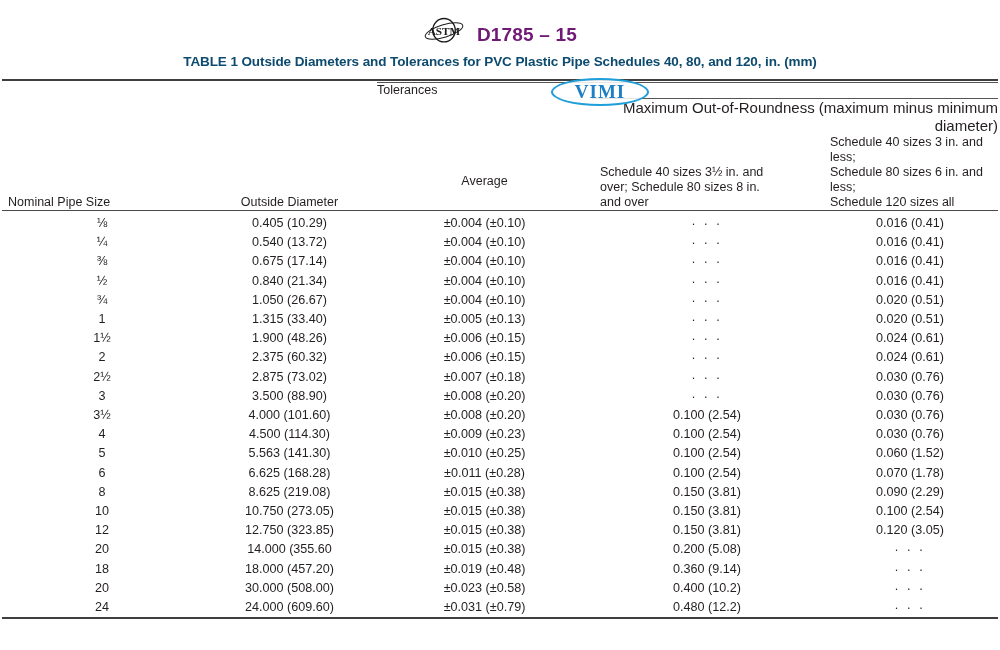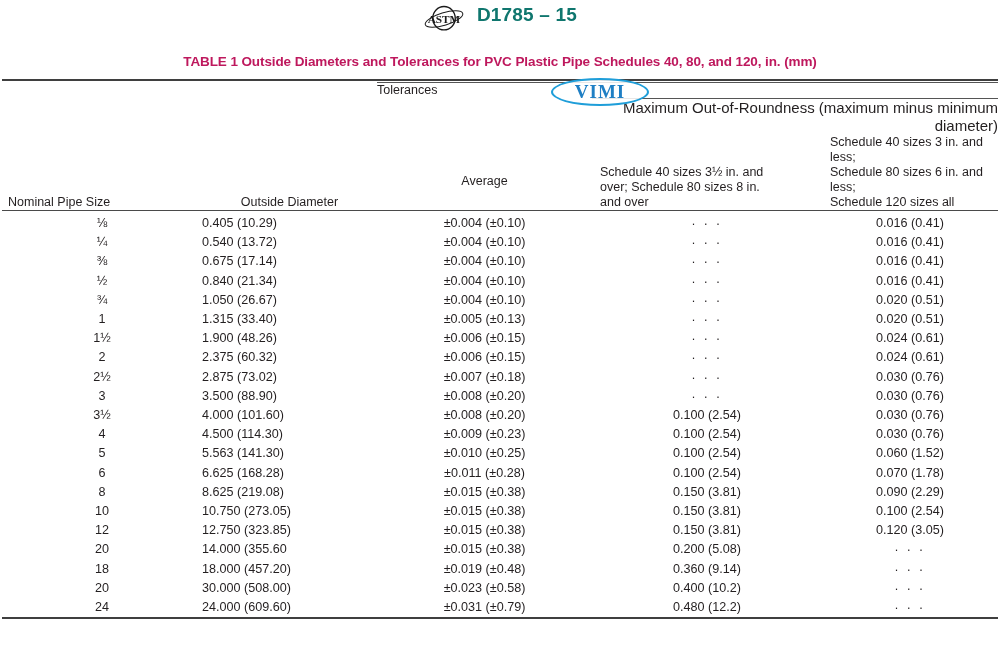--- a/index.html
+++ b/index.html
@@ -13,43 +13,43 @@
     font-family: "Liberation Sans", sans-serif;
     color: #231f20;
     overflow: hidden;
     position: relative;
   }
 
   
   .masthead {
     height: 42px;
     display: flex;
-    align-items: flex-start;
+    align-items: flex-end;
     justify-content: center;
     gap: 12px;
     padding-top: 4px;
   }
   .astm-logo {
     width: 42px;
     height: 30px;
     display: block;
   }
   .doc-designation {
     font-size: 19px;
     font-weight: bold;
     letter-spacing: 0.2px;
-    color: #0f766e;
+    color: #701a75;
   }
 
   
   .table-caption {
     text-align: center;
     font-size: 13.5px;
     font-weight: bold;
-    color: #be185d;
+    color: #0c4a6e;
     padding: 8px 0 10px 0;
     letter-spacing: -0.1px;
   }
 
   
   .table-wrap {
     position: relative;
     margin: 0 2px;
   }
   .rule-top {
@@ -123,21 +123,21 @@
   .hdr-block { display: block; }
 
   
   tbody.data td {
     height: 19.2px;
     line-height: 19.2px;
     font-size: 12.6px;
     vertical-align: middle;
   }
   td.nom { text-align: center; padding-right: 130px; }
-  td.od  { text-align: left; padding-right: 5px; }
+  td.od  { text-align: center; padding-right: 5px; }
   td.avg { text-align: center; padding-right: 20px; }
   td.s1  { text-align: center; padding-right: 15px; }
   td.s2  { text-align: center; padding-right: 15px; }
 
   .dots {
     letter-spacing: 2.6px;
     font-size: 12.6px;
     position: relative;
     top: -2px;
   }

